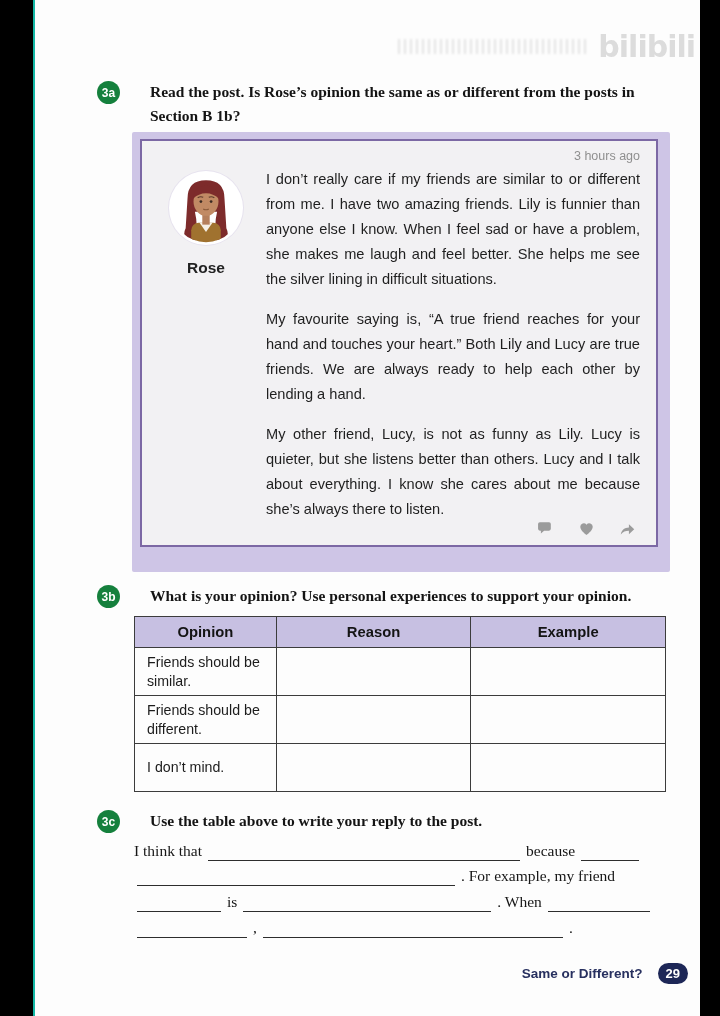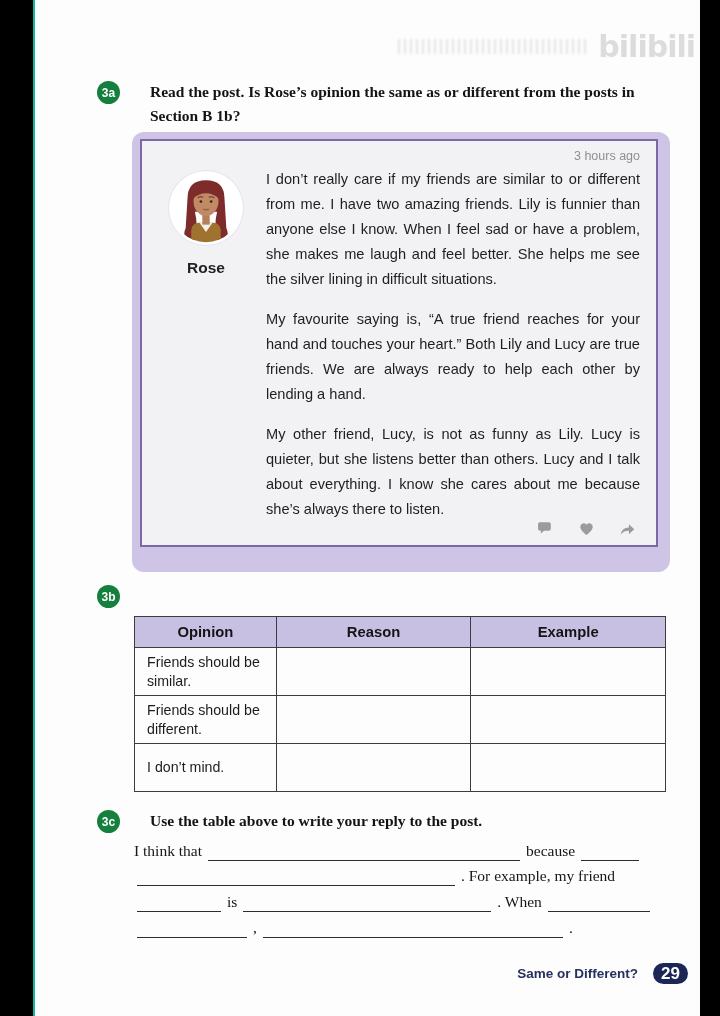--- a/index.html
+++ b/index.html
@@ -24,21 +24,21 @@
   
   .section-row { position:absolute; display:flex; }
   .badge { width:23px; height:23px; border-radius:50%; background:#15803d; color:#fff;
     font-size:12px; font-weight:bold; display:flex; align-items:center; justify-content:center;
     flex:0 0 23px; margin-top:1px; }
   .prompt { font-family:"Liberation Serif", serif; font-weight:bold; font-size:15.5px;
     line-height:24px; color:#141414; margin-left:30px; }
 
   
   .card-frame { position:absolute; left:97px; top:132px; width:538px; height:440px;
-    background:#cec5e6; border-radius:12px; }
+    background:#cec5e6; border-radius:2px; }
   .card { position:absolute; left:8px; top:7px; width:518px; height:408px;
     background:#f2f1f3; border:2px solid #7c68a4;
     padding:8px 16px 10px 12px; }
   .timestamp { text-align:right; color:#8f8f8f; font-size:12.5px; margin-bottom:4px; }
   .card-body { display:flex; }
   .avatar-col { flex:0 0 104px; display:flex; flex-direction:column; align-items:center; padding-top:4px; }
   .avatar { width:74px; height:74px; border-radius:50%; background:#ffffff; overflow:hidden;
     box-shadow:0 0 0 1px #e6e2ee; }
   .author { font-weight:bold; font-size:15.5px; color:#222; margin-top:14px; }
   .post-text { flex:1 1 auto; padding-left:8px; }
@@ -59,21 +59,21 @@
     font-family:"Liberation Serif", serif; font-size:15.5px; color:#161616; }
   .reply-line { height:25.7px; display:flex; align-items:flex-end; }
   .reply-text { white-space:pre; padding:0 3px; line-height:21px; }
   .reply-line .reply-text:first-child { padding-left:0; }
   .blank { display:inline-block; border-bottom:1.4px solid #2d2d2d; height:19px; margin:0 3px; }
 
   
   .footer { position:absolute; right:12px; top:963px; display:flex; align-items:center; gap:15px; }
   .unit-title { font-weight:bold; font-size:13.5px; color:#27305f; }
   .page-pill { min-width:30px; height:21px; border-radius:11px; background:#1d2757; color:#fff;
-    font-size:17px; font-weight:bold; display:flex; align-items:center; justify-content:center; padding:0 8px; }
+    font-size:13px; font-weight:bold; display:flex; align-items:center; justify-content:center; padding:0 8px; }
 </style>
 </head>
 <body>
 
 <div class="canvas">
   <div class="page">
 
     <div class="watermark">
       <div class="wm-smudge"></div>
       <span class="wm-logo">bilibili</span>
@@ -129,20 +129,21 @@
           </svg>
           <svg viewBox="0 0 24 24">
             <path d="M2.5 20.5c1.2-6.5 5.5-9.6 11.5-9.8V6l7.5 7-7.5 7v-4.8c-5 0-8.3 1.2-11.5 5.3z"></path>
           </svg>
         </div>
       </div>
     </div>
 
     <div class="section-row" style="left:62px; top:584px; width:580px;">
       <div class="badge">3b</div>
+      <div class="prompt">What is your opinion? Use personal experiences to support your opinion.</div>
     </div>
 
     <table class="opinion-table">
       <thead>
         <tr>
           <th class="col-opinion">Opinion</th>
           <th class="col-reason">Reason</th>
           <th class="col-example">Example</th>
         </tr>
       </thead>

